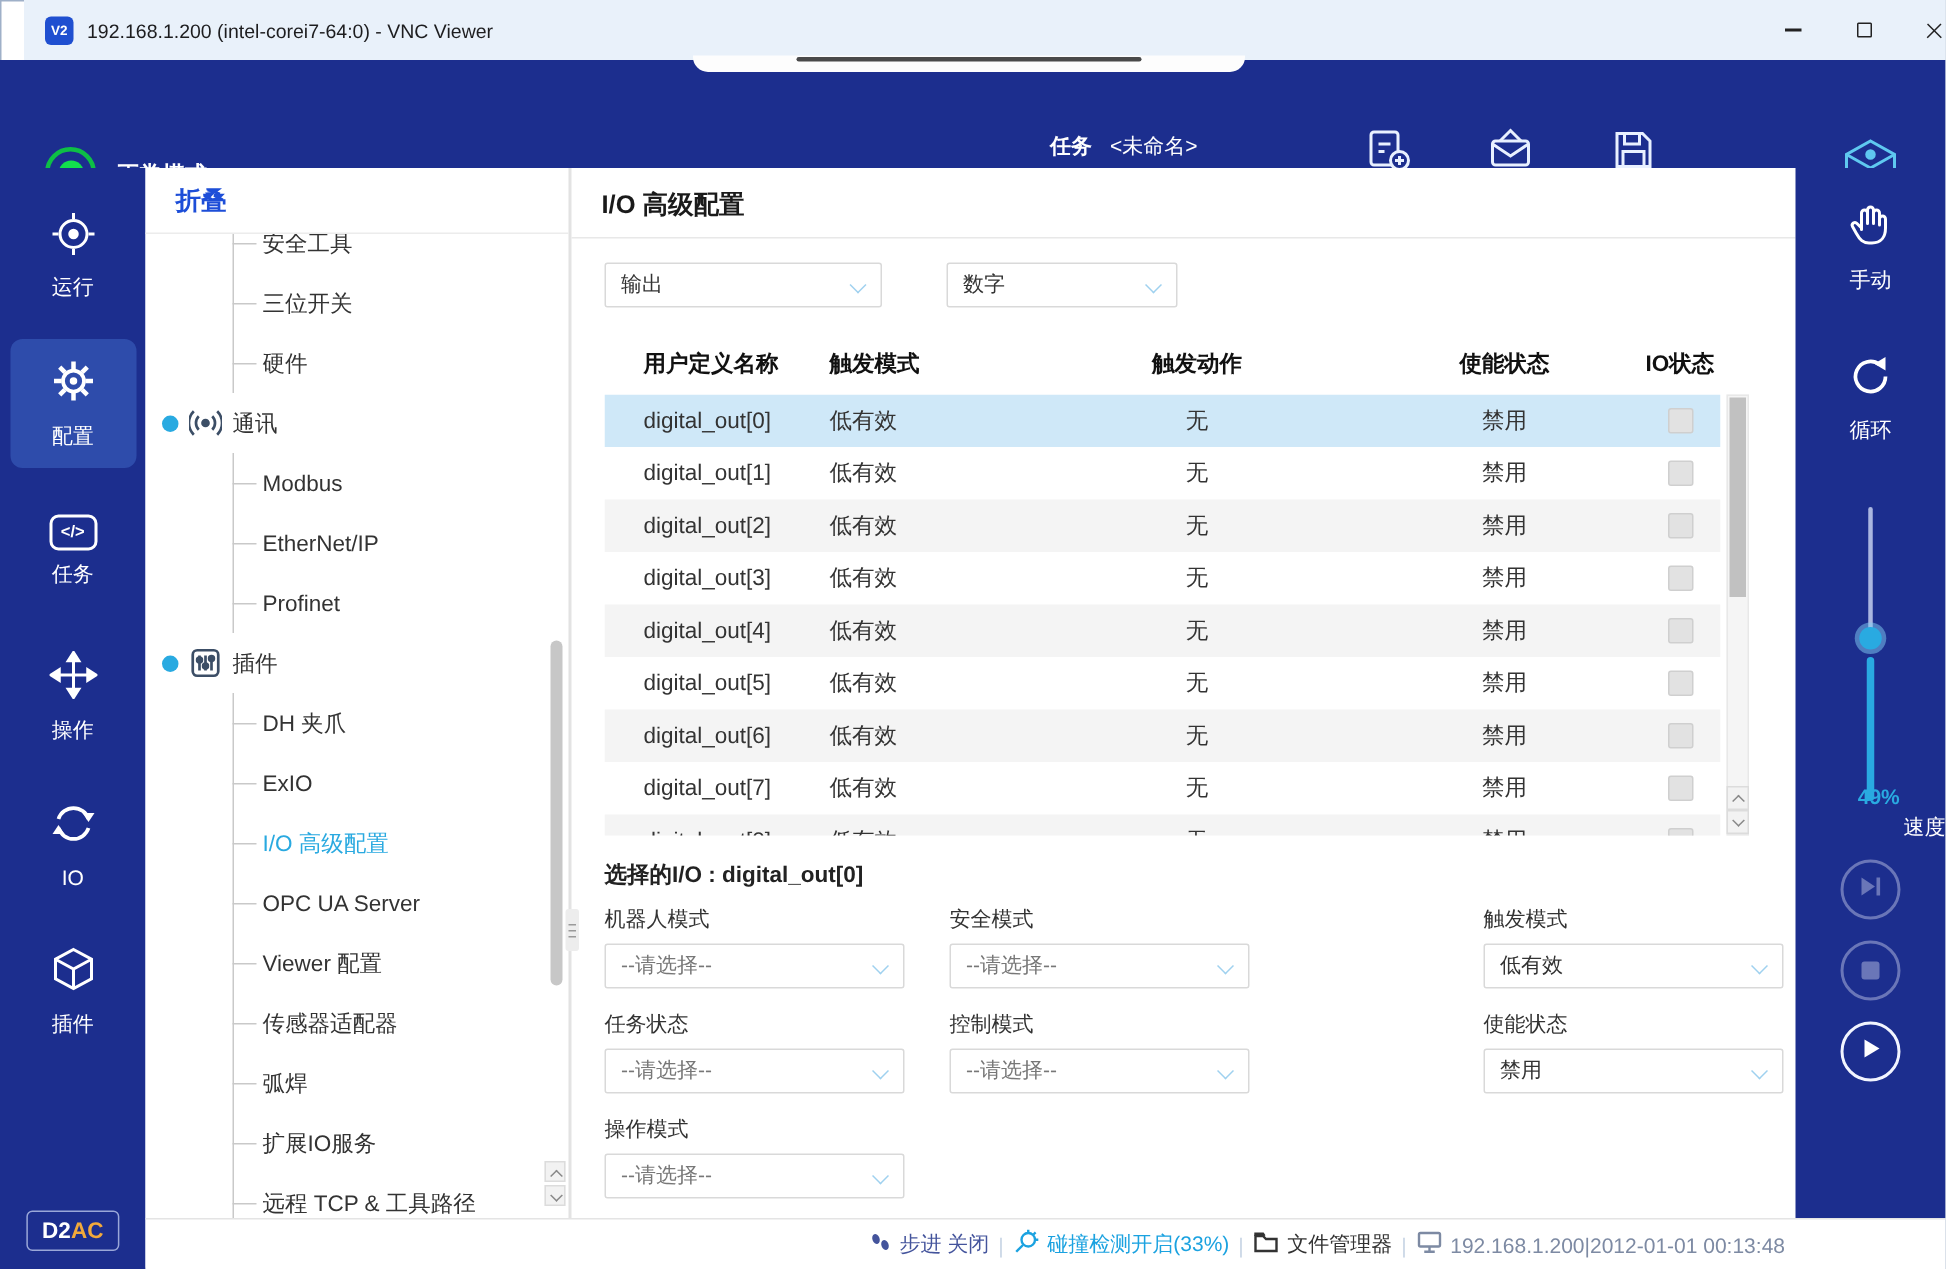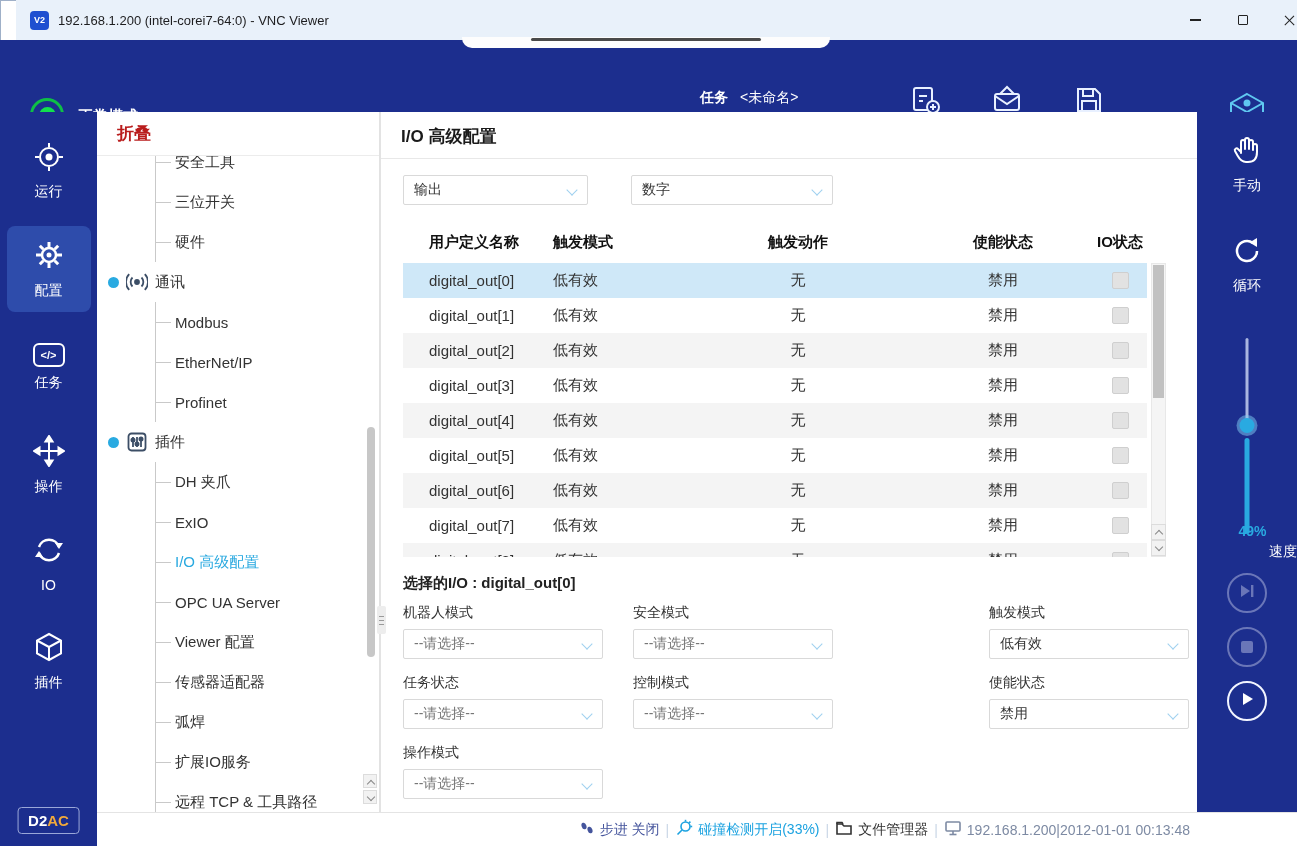--- a/index.html
+++ b/index.html
@@ -41,21 +41,21 @@
   .nav-item { width:84px; height:86px; border-radius:8px; display:flex; flex-direction:column; align-items:center; justify-content:center; gap:7px; cursor:pointer; }
   .nav-item.active { background:#2e4cab; }
   .nav-item .lbl { color:#fff; font-size:14px; }
   .code-badge { width:32px; height:24px; border:2px solid #fff; border-radius:6px; color:#fff; font-size:11px; font-weight:bold; display:flex; align-items:center; justify-content:center; }
   .d2ac-badge { position:absolute; bottom:12px; left:50%; transform:translateX(-50%); border:1px solid #9aa7d8; border-radius:4px; padding:4px 10px; font-size:15px; font-weight:bold; white-space:nowrap; }
   .d2ac-badge .p1 { color:#fff; }
   .d2ac-badge .p2 { color:#f2a93b; }
 
   
   .tree-panel { position:absolute; left:97px; top:112px; width:283px; bottom:34px; background:#fff; border-right:1px solid #e2e2e2; }
-  .tree-header { height:44px; display:flex; align-items:center; padding-left:20px; font-size:17px; font-weight:bold; color:#b91c1c; border-bottom:1px solid #ececec; }
+  .tree-header { height:44px; display:flex; align-items:center; padding-left:20px; font-size:17px; font-weight:bold; color:#1d4ed8; border-bottom:1px solid #ececec; }
   .tree-list { position:absolute; top:44px; left:0; right:0; bottom:0; overflow:hidden; }
   .tree-item { height:40px; display:flex; align-items:center; position:relative; font-size:15px; color:#333; cursor:pointer; }
   .tree-item:first-child { margin-top:-14px; }
   .tree-item.lvl2 { padding-left:78px; }
   .tree-item.lvl2::before { content:""; position:absolute; left:58px; top:50%; width:16px; height:1px; background:#c9c9c9; }
   .tree-item.lvl2::after { content:""; position:absolute; left:58px; top:0; bottom:0; width:1px; background:#c9c9c9; }
   .tree-item.lvl1 { padding-left:11px; gap:7px; }
   .node-dot { width:11px; height:11px; border-radius:50%; background:#29aae1; flex:none; }
   .node-icon { width:22px; height:22px; flex:none; }
   .tree-item.selected .tree-label { color:#29a9e0; }
@@ -69,21 +69,21 @@
   .splitter i { display:block; width:5px; height:1px; background:#9a9a9a; }
 
   
   .main-panel { position:absolute; left:380px; top:112px; right:100px; bottom:34px; background:#fff; border-left:1px solid #e3e3e3; }
   .main-title { position:absolute; top:13px; left:20px; font-size:17px; font-weight:bold; color:#1a1a1a; }
   .title-divider { position:absolute; top:46px; left:0; right:0; height:1px; background:#e8e8e8; }
   .filters { position:absolute; top:63px; left:22px; display:flex; gap:43px; }
   .select { position:relative; height:30px; border:1px solid #d9d9d9; border-radius:2px; background:#fff; display:flex; align-items:center; padding:0 28px 0 10px; font-size:14px; color:#333; cursor:pointer; }
   .select::after { content:""; position:absolute; right:11px; top:10px; width:7px; height:7px; border-right:1.6px solid #9fd1ef; border-bottom:1.6px solid #9fd1ef; transform:rotate(45deg); }
   .sel-w185 { width:185px; }
-  .sel-w170 { width:202px; }
+  .sel-w170 { width:154px; }
   .sel-w200 { width:200px; }
   .select .val.placeholder { color:#777; }
 
   .thead { position:absolute; top:112px; left:22px; width:744px; height:36px; display:grid; grid-template-columns:150px 130px 230px 180px 54px; align-items:center; font-size:15px; font-weight:bold; color:#111; }
   .thead .h1 { padding-left:26px; }
   .thead .hc { text-align:center; }
   .tbody { position:absolute; top:151px; left:22px; width:744px; height:294px; overflow:hidden; }
   .trow { height:35px; display:grid; grid-template-columns:150px 130px 230px 180px 54px; align-items:center; font-size:15px; color:#333; cursor:pointer; }
   .trow .c1 { padding-left:26px; }
   .trow .cc { text-align:center; }

